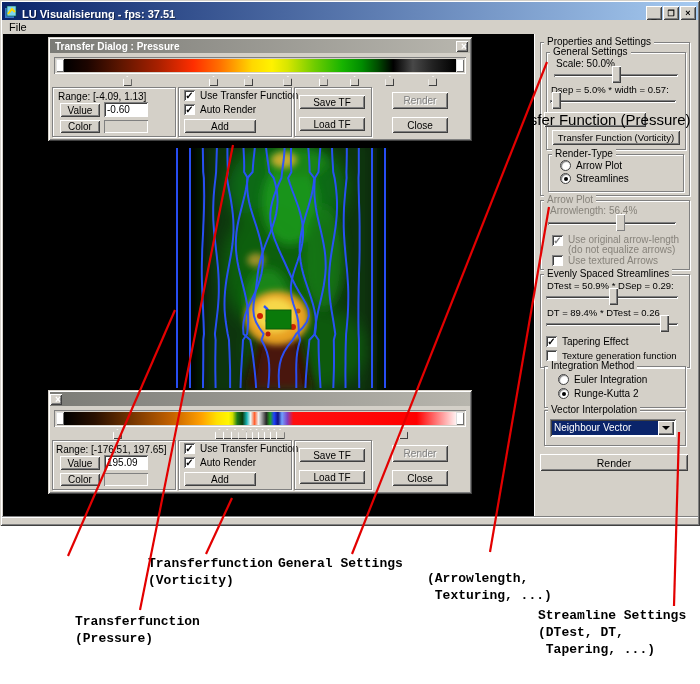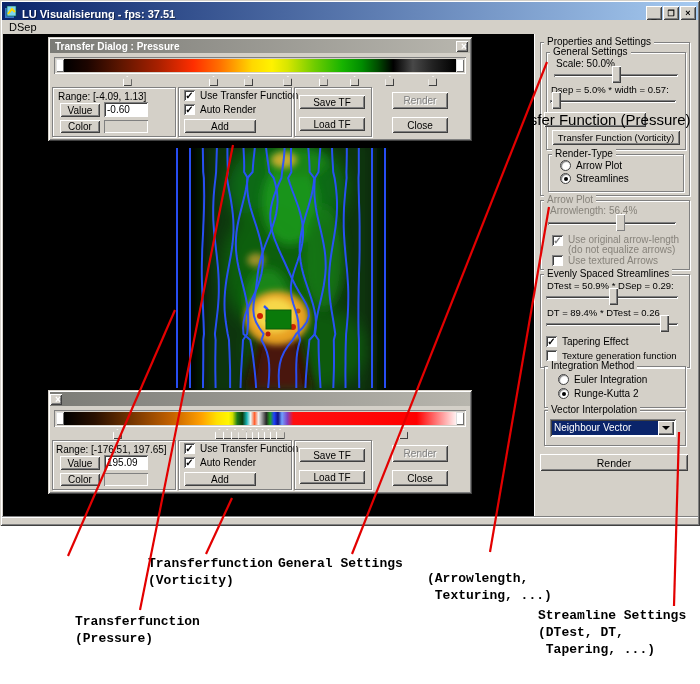--- a/index.html
+++ b/index.html
@@ -103,21 +103,21 @@
           <span style="margin-top:5px">_</span>
         </div>
       <div class="winbtn raised">
           <span style="font-size:8px">❐</span>
         </div>
       <div class="winbtn raised">
           <span>×</span>
         </div>
     </div>
     <div id="menubar">
-      <span id="menu-file">DSep</span>
+      <span id="menu-file">File</span>
     </div>
 
     <div id="client">
 
       <svg id="flow" style="position:absolute;left:169px;top:114px" width="220" height="242" viewBox="0 0 220 242">
         <defs>
             <filter id="bl8">
               <feGaussianBlur stdDeviation="8"></feGaussianBlur>
             </filter>
               <filter id="bl5">

